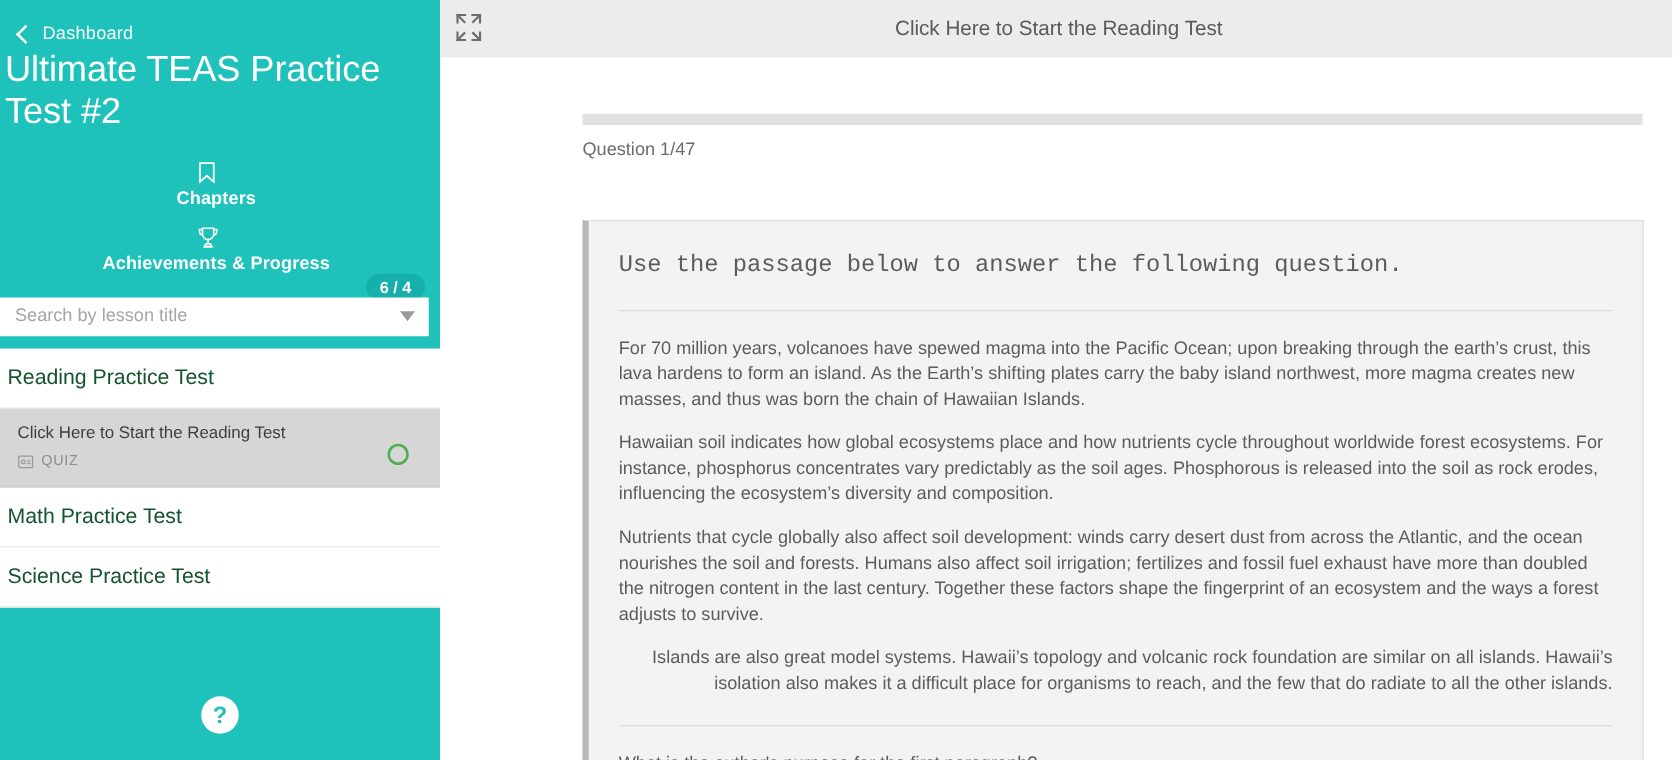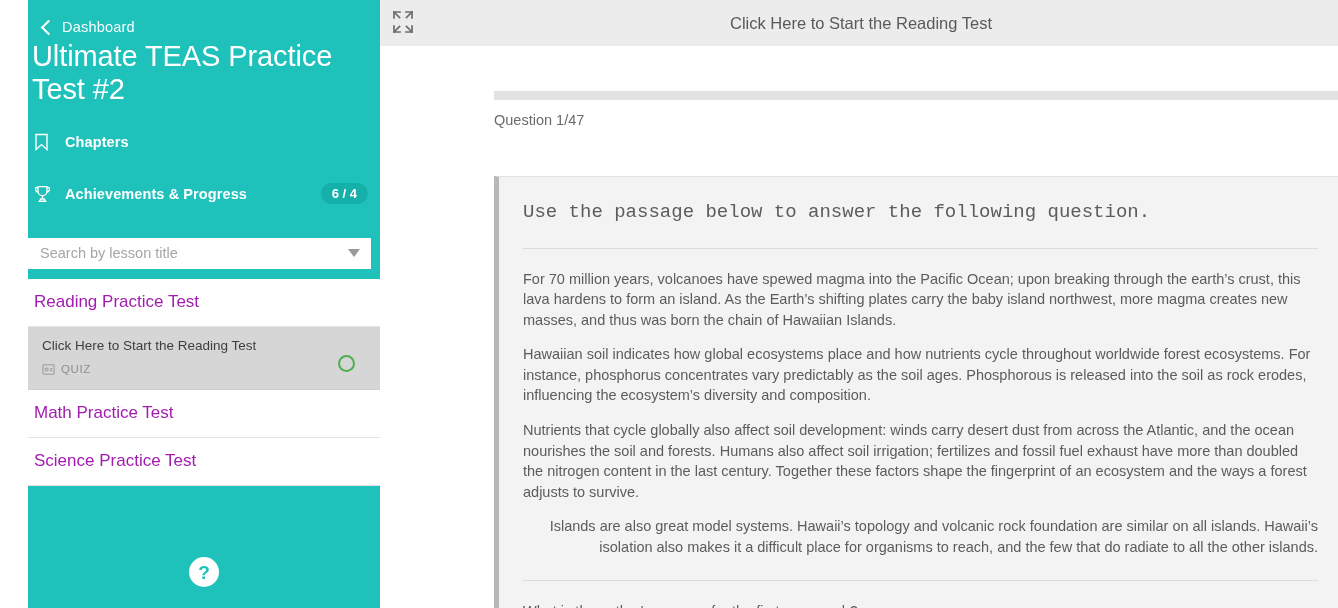--- a/index.html
+++ b/index.html
@@ -9,21 +9,20 @@
     overflow: hidden;
     background: #ffffff;
     font-family: "Liberation Sans", sans-serif;
   }
   #app {
     position: relative;
     width: 1338px;
     height: 608px;
     display: flex;
     background: #ffffff;
-    padding-left: 28px;
   }
 
   
   .sidebar {
     width: 352px;
     height: 608px;
     background: #1fc1bb;
     position: relative;
     flex: 0 0 352px;
     overflow: hidden;
@@ -67,20 +66,21 @@
     padding: 10px 12px 0 4px;
     letter-spacing: -0.1px;
   }
   .sb-link {
     display: flex;
     align-items: center;
     padding: 0 12px 0 6px;
     height: 34px;
     margin-top: 18px;
     cursor: pointer;
+    flex-direction: column;
   }
   .sb-link .ico {
     width: 26px;
     flex: 0 0 26px;
     display: flex;
     align-items: center;
     justify-content: flex-start;
     margin-right: 5px;
   }
   .sb-link .lbl {
@@ -136,21 +136,21 @@
     margin-top: 10px;
     background: #ffffff;
   }
   .chapter-row {
     background: #ffffff;
     height: 48px;
     display: flex;
     align-items: center;
     padding: 0 6px;
     font-size: 17px;
-    color: #a21caf;
+    color: #14532d;
     border-bottom: 1px solid #e3e3e3;
     cursor: pointer;
   }
   .lesson-row {
     background: #d6d6d6;
     height: 63px;
     padding: 11px 6px 0 14px;
     border-bottom: 1px solid #cfcfcf;
     display: flex;
     cursor: pointer;

